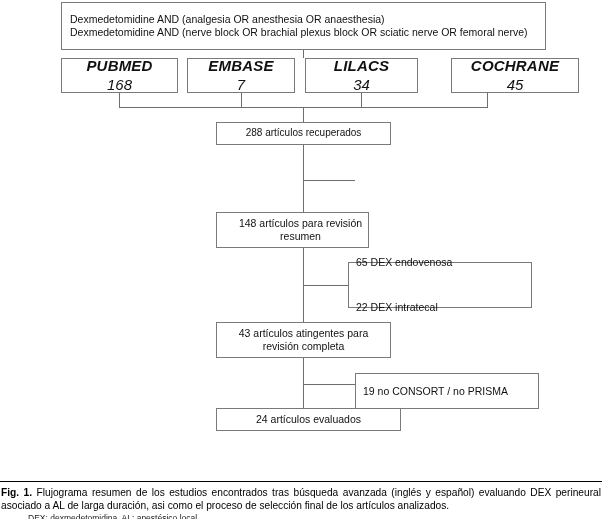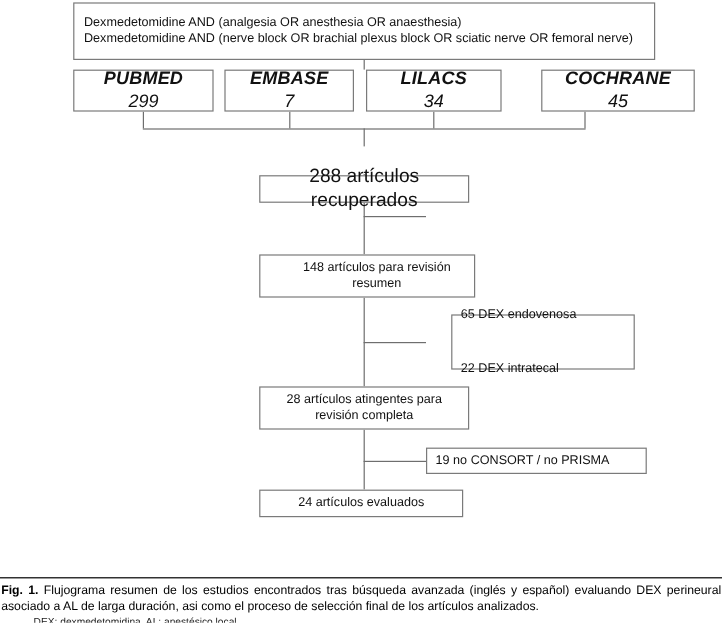--- a/index.html
+++ b/index.html
@@ -62,41 +62,41 @@
   .db-name { font-weight: bold; letter-spacing: 0.2px; }
   .db-count { font-weight: normal; }
 
   #db-pubmed   { left: 61px;  width: 117px; }
   #db-embase   { left: 187px; width: 108px; }
   #db-lilacs   { left: 305px; width: 113px; }
   #db-cochrane { left: 428px; width: 128px; margin-left: 23px; }
 
   
   #box-retrieved {
-    left: 216px; top: 122px; width: 175px; height: 23px; font-size: 16px; margin-top: 24px;
+    left: 216px; top: 122px; width: 175px; height: 23px; font-size: 10px;
   }
   #box-abstract {
-    left: 216px; top: 212px; width: 180px; height: 36px; font-size: 10.5px; padding-left: 16px;
+    left: 216px; top: 212px; width: 153px; height: 36px; font-size: 10.5px; padding-left: 16px;
   }
   #box-full {
     left: 216px; top: 322px; width: 175px; height: 36px; font-size: 10.5px;
   }
   #box-evaluated {
-    left: 216px; top: 408px; width: 170px; height: 23px; font-size: 10.5px;
+    left: 216px; top: 408px; width: 185px; height: 23px; font-size: 10.5px;
   }
 
   
   #box-excl1 {
     left: 355px; top: 163px; width: 184px; height: 35px; font-size: 10.5px;
   }
   #box-excl2 {
-    left: 376px; top: 262px; width: 153px; height: 46px; font-size: 10.5px; gap: 32px;
+    left: 348px; top: 262px; width: 184px; height: 46px; font-size: 10.5px; gap: 32px;
   }
   #box-excl3 {
-    left: 355px; top: 373px; width: 184px; height: 22px; font-size: 10.5px;
+    left: 355px; top: 373px; width: 184px; height: 36px; font-size: 10.5px;
   }
 
   
   .vline {
     position: absolute;
     width: 1px;
     background: #6e6e6e;
     z-index: 1;
   }
   .hline {
@@ -145,21 +145,21 @@
 
   <div class="box" id="query-box">
     <div class="qline">Dexmedetomidine AND (analgesia OR anesthesia OR anaesthesia)</div>
     <div class="qline">Dexmedetomidine AND (nerve block OR brachial plexus block OR sciatic nerve OR femoral nerve)</div>
   </div>
 
   <div class="vline" style="left:303px; top:50px; height:8px;"></div>
 
   <div class="box db-box" id="db-pubmed">
     <div class="db-name">PUBMED</div>
-    <div class="db-count">299</div>
+    <div class="db-count">168</div>
   </div>
   <div class="box db-box" id="db-embase">
     <div class="db-name">EMBASE</div>
     <div class="db-count">7</div>
   </div>
   <div class="box db-box" id="db-lilacs">
     <div class="db-name">LILACS</div>
     <div class="db-count">34</div>
   </div>
   <div class="box db-box" id="db-cochrane">
@@ -192,21 +192,21 @@
 
   <div class="vline" style="left:303px; top:248px; height:74px;"></div>
   <div class="hline" style="left:303px; top:285px; width:52px;"></div>
 
   <div class="box left-align" id="box-excl2">
     <div>65 DEX endovenosa</div>
     <div>22 DEX intratecal</div>
   </div>
 
   <div class="box" id="box-full">
-    <div>28 artículos atingentes para</div>
+    <div>43 artículos atingentes para</div>
     <div>revisión completa</div>
   </div>
 
   <div class="vline" style="left:303px; top:358px; height:50px;"></div>
   <div class="hline" style="left:303px; top:384px; width:52px;"></div>
 
   <div class="box left-align" id="box-excl3">
     <div>19 no CONSORT / no PRISMA</div>
   </div>
 

